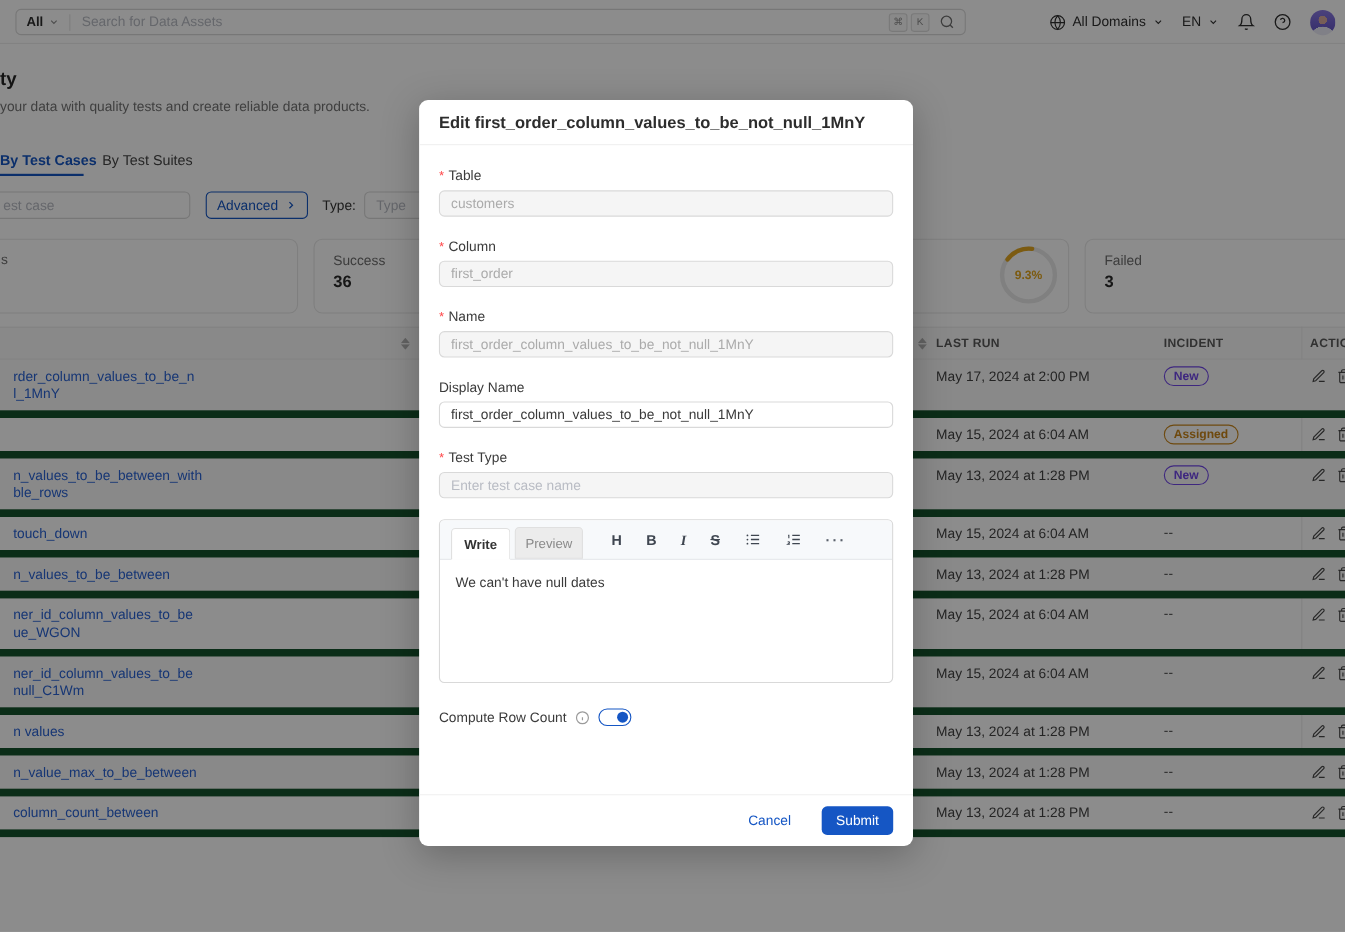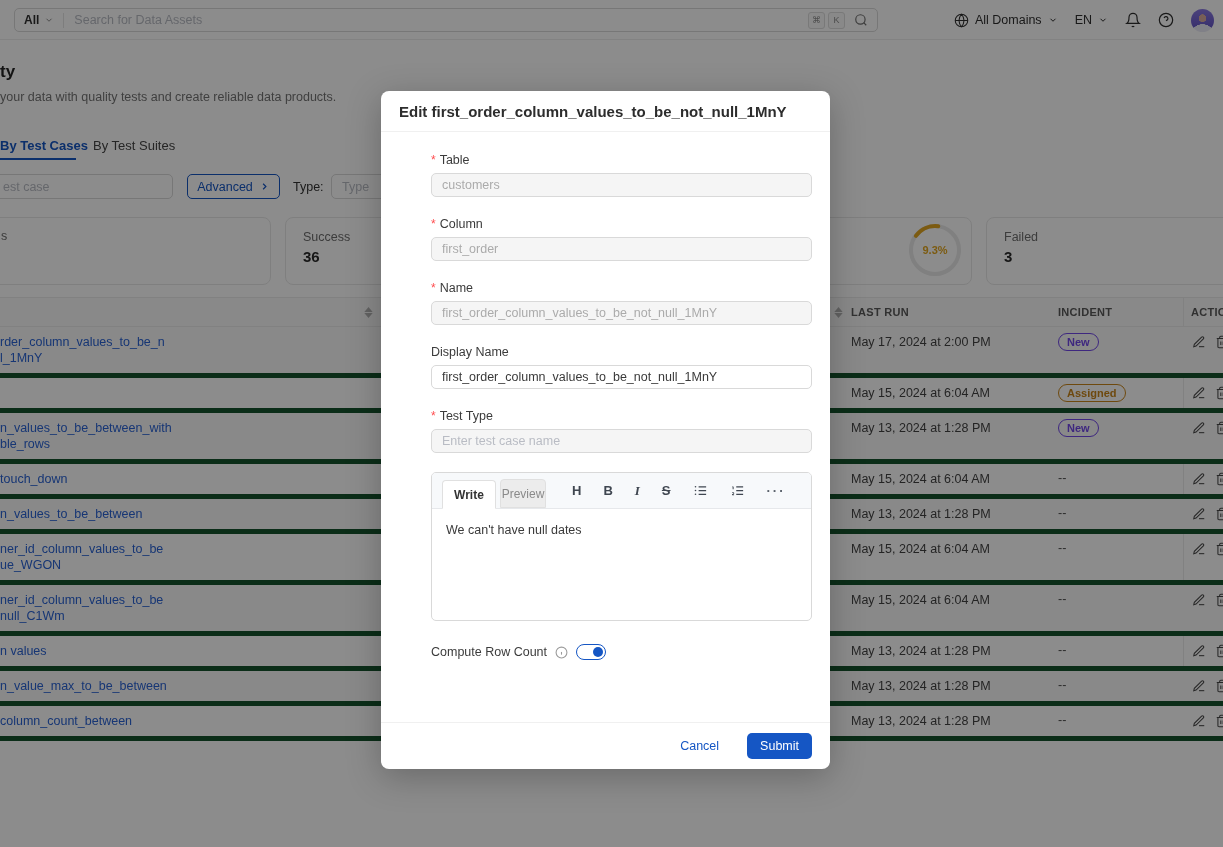--- a/index.html
+++ b/index.html
@@ -52,53 +52,53 @@
 
   
   .thead { position:absolute; left:0; top:297px; width:1223px; height:30px; background:#fafafa;
            border-top:1px solid #ebebeb; border-bottom:1px solid #ebebeb; }
   .th { position:absolute; top:8px; font-size:11px; font-weight:700; color:#595959; letter-spacing:.3px; white-space:nowrap; }
   .sorter { position:absolute; display:inline-flex; flex-direction:column; gap:1px; color:#b3b3b3; cursor:pointer; }
   .sorter svg { width:9px; height:5px; }
   .col-divider { position:absolute; left:1183px; top:297px; width:1px; height:401px; background:#ebebeb; }
 
   .tbody { position:absolute; left:0; top:327px; width:1223px; }
-  .trow { position:relative; border-bottom:5px solid #14532d; padding:7px 0; }
+  .trow { position:relative; border-bottom:7px solid #14532d; padding:7px 12px; }
   div.trow:nth-of-type(odd) { background:#fafafa; }
   .tname { display:block; width:330px; min-height:16px; line-height:16px; color:var(--link);
            font-weight:500; white-space:pre-line; text-decoration:none; cursor:pointer; }
   .cell-lastrun { position:absolute; left:851px; top:7px; line-height:16px; color:#434343;text-align:center; }
   .cell-incident { position:absolute; left:1058px; top:6px; }
   .badge { display:inline-block; padding:0 8px; height:18px; line-height:16px; border-radius:10px;
            font-size:11px; font-weight:600; border:1px solid currentColor; background:transparent; }
   .badge.new { color:var(--new); }
   .badge.assigned { color:var(--assigned);text-align:right; }
   .badge.none { border:none; padding:0; height:auto; font-size:12.5px; font-weight:400; color:#4f4f4f; }
   .cell-actions { position:absolute; left:1192px; top:8px; display:flex; gap:9px; color:#484848; }
   .cell-actions svg { cursor:pointer; }
 
   
   .overlay { position:absolute; inset:0; background:rgba(0,0,0,0.45); z-index:50; }
   .modal { position:absolute; left:381px; top:91px; width:449px; height:678px; background:#fff;
            border-radius:8px; z-index:60; box-shadow:0 8px 34px rgba(0,0,0,.25); }
   .m-header { height:41px; border-bottom:1px solid #f0f0f0; display:flex; align-items:center; padding:0 18px; }
   .m-title { font-size:15px; font-weight:600; color:#2d2d2d; }
-  .m-body { position:absolute; top:41px; left:0; right:0; bottom:47px; padding:20px 18px 0; overflow:hidden;margin-left:32px; }
+  .m-body { position:absolute; top:41px; left:0; right:0; bottom:47px; padding:20px 18px 0; overflow:hidden; }
   .field { margin-bottom:19px; }
   .flabel { display:flex; align-items:center; font-size:12.5px; color:#3b3b3b; margin-bottom:5px; height:16px; }
   .req::before { content:"*"; color:#ff4d4f; margin-right:4px; font-size:12px; line-height:1; }
   .m-body .ipt { width:100%; height:24px; }
   .ipt.disabled { background:#f5f5f5; color:#ababab; }
 
   .editor { height:149px; border:1px solid #d9d9d9; border-radius:5px; overflow:hidden; background:#fff; }
   .ed-toolbar { height:36px; background:#f7f9fb; border-bottom:1px solid #e6e8eb; display:flex; align-items:flex-end; }
   .ed-tab { height:29px; display:flex; align-items:center; justify-content:center; font-size:12px;
             border:1px solid #e0e0e0; border-radius:4px 4px 0 0; cursor:pointer; }
   .ed-tab.write { width:54px; margin-left:10px; background:#fff; border-bottom-color:#fff; color:#333; font-weight:600; position:relative; top:1px; }
-  .ed-tab.preview { width:46px; margin-left:4px; background:#ececec; color:#8a8a8a; }
+  .ed-tab.preview { width:62px; margin-left:4px; background:#ececec; color:#8a8a8a; }
   .ed-icons { display:flex; align-items:center; gap:22px; margin-left:26px; height:36px; color:#3f4650; }
   .ed-ic { font-size:13px; line-height:1; cursor:pointer; }
   .ed-ic.h { font-weight:700; }
   .ed-ic.b { font-weight:800; }
   .ed-ic.it { font-style:italic; font-family:"Liberation Serif", serif; font-weight:600; }
   .ed-ic.s { text-decoration:line-through; font-weight:600; }
   .ed-content { padding:13px 14px; font-size:12.5px; color:#3a3a3a; line-height:17px; }
 
   .compute-row { display:flex; align-items:center; gap:8px; height:16px; margin-top:4px; }
   .compute-label { font-size:12.5px; color:#3b3b3b; }

